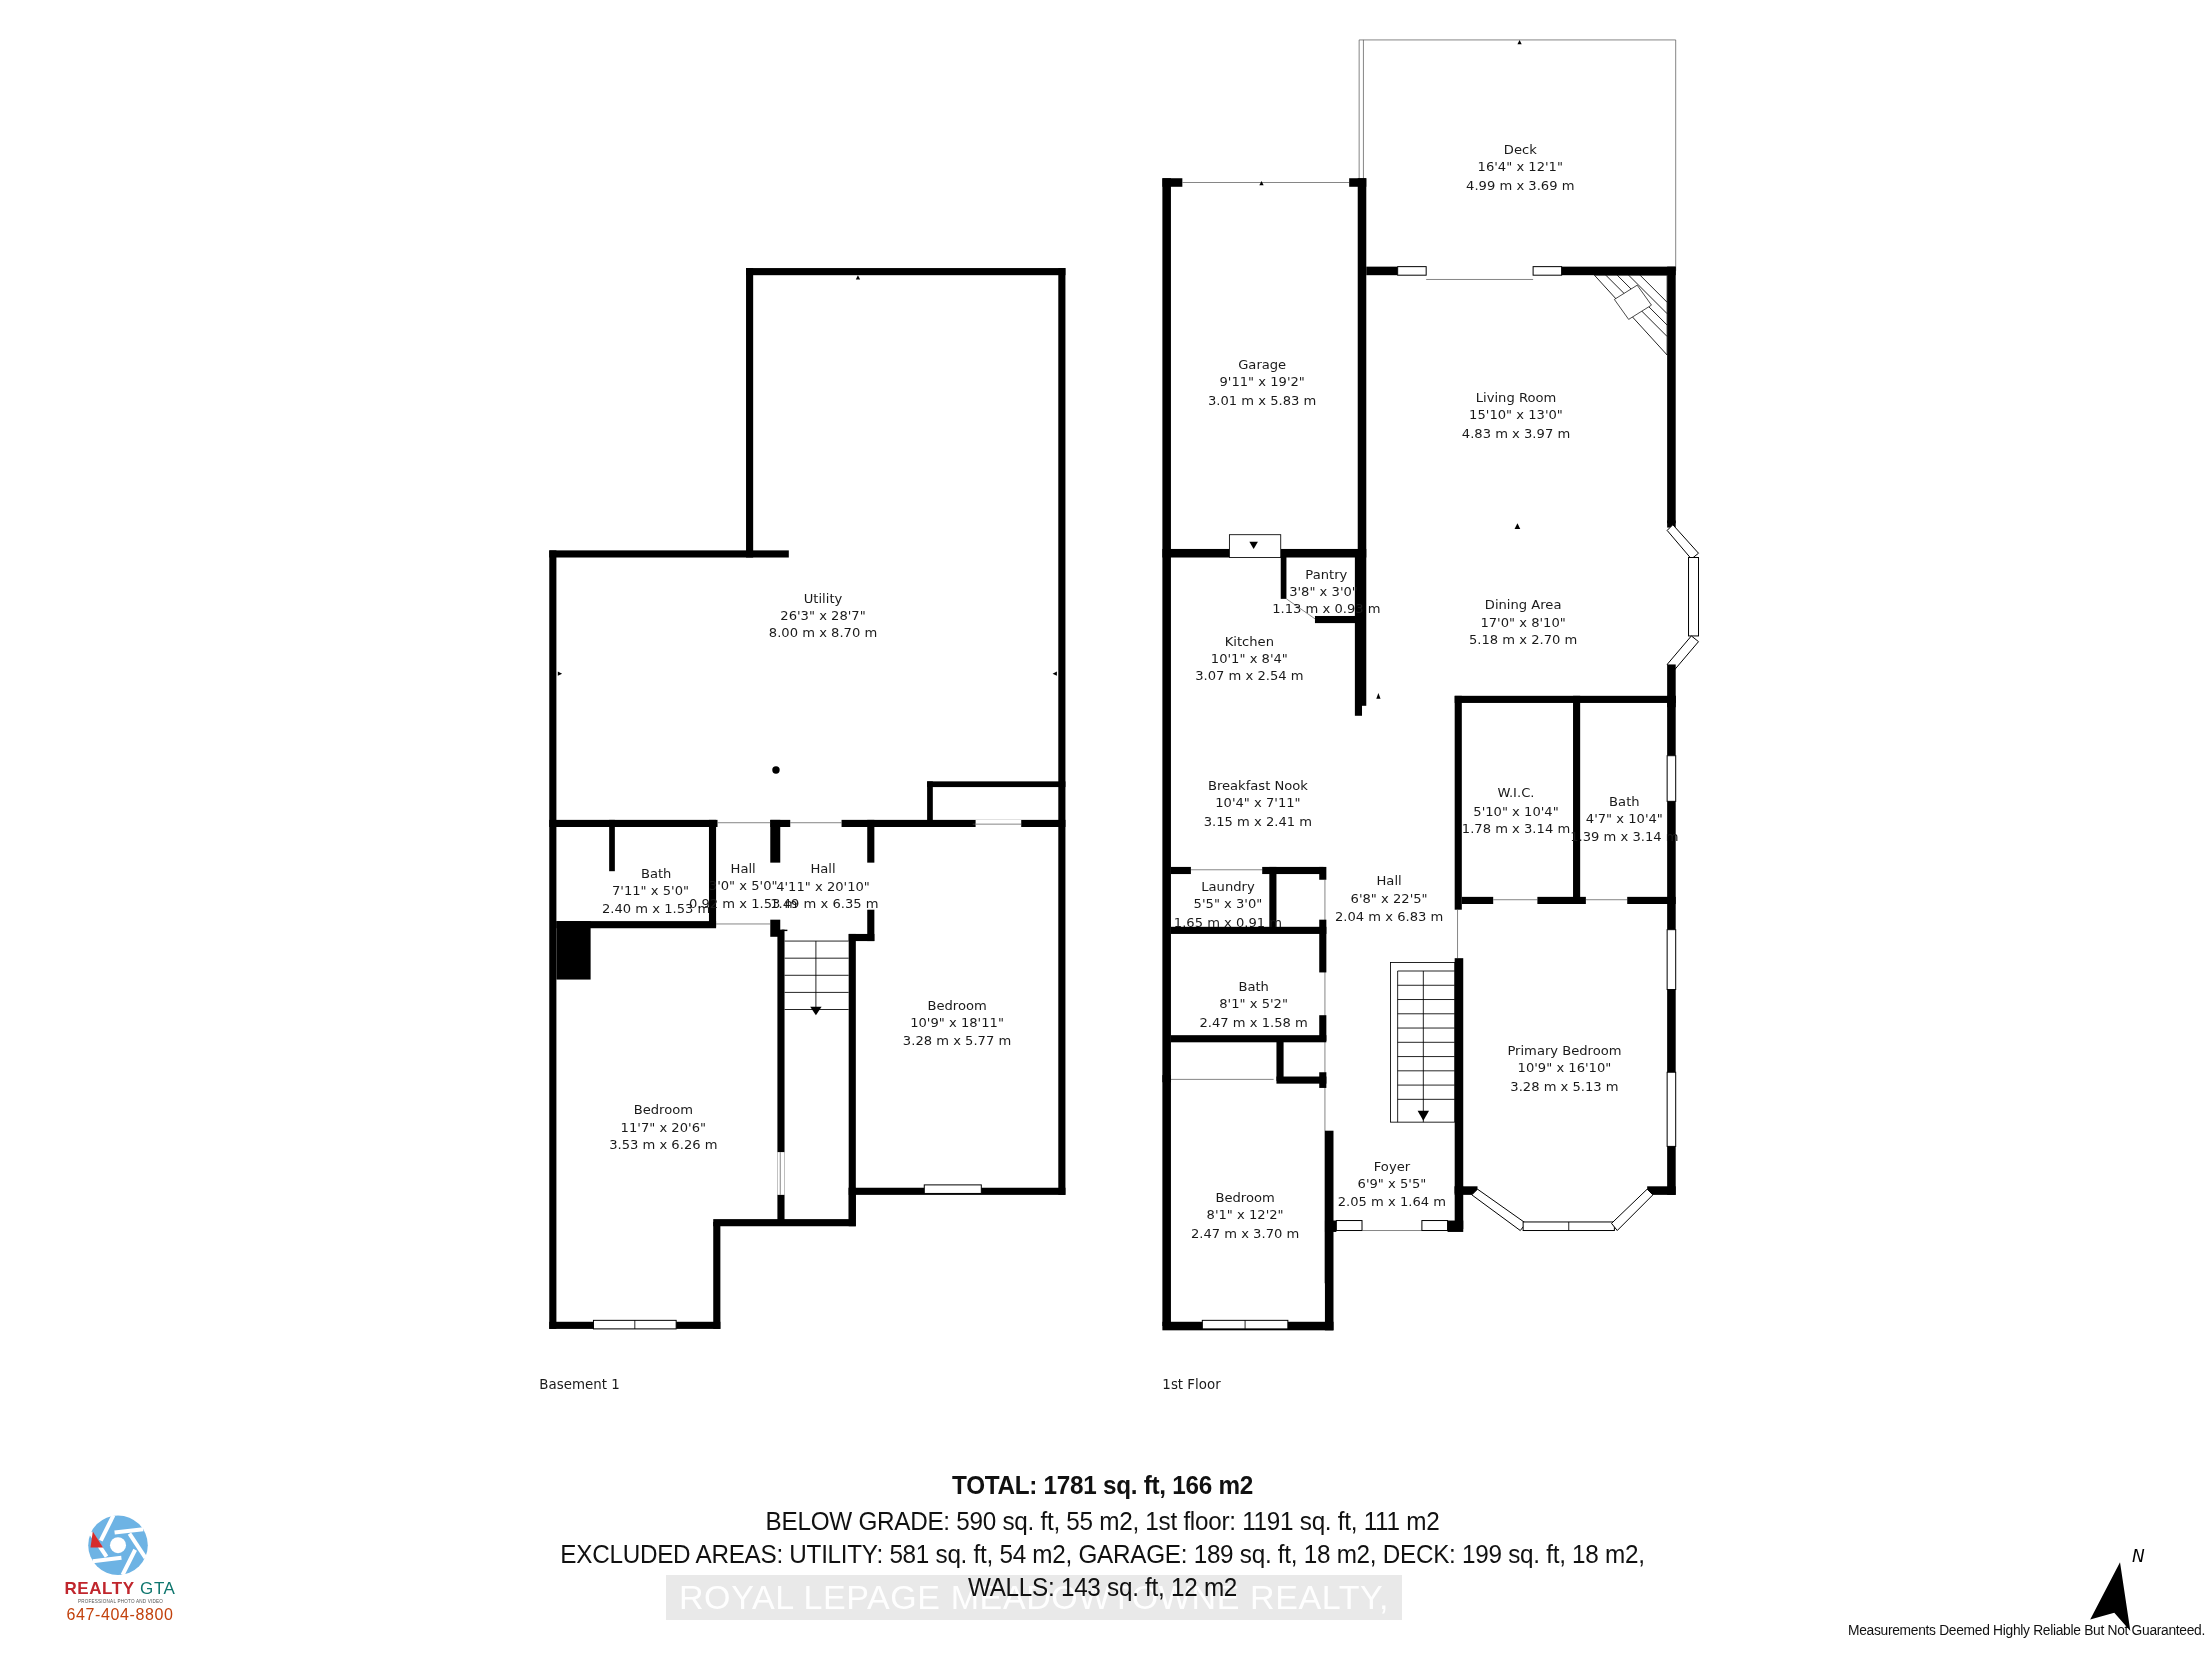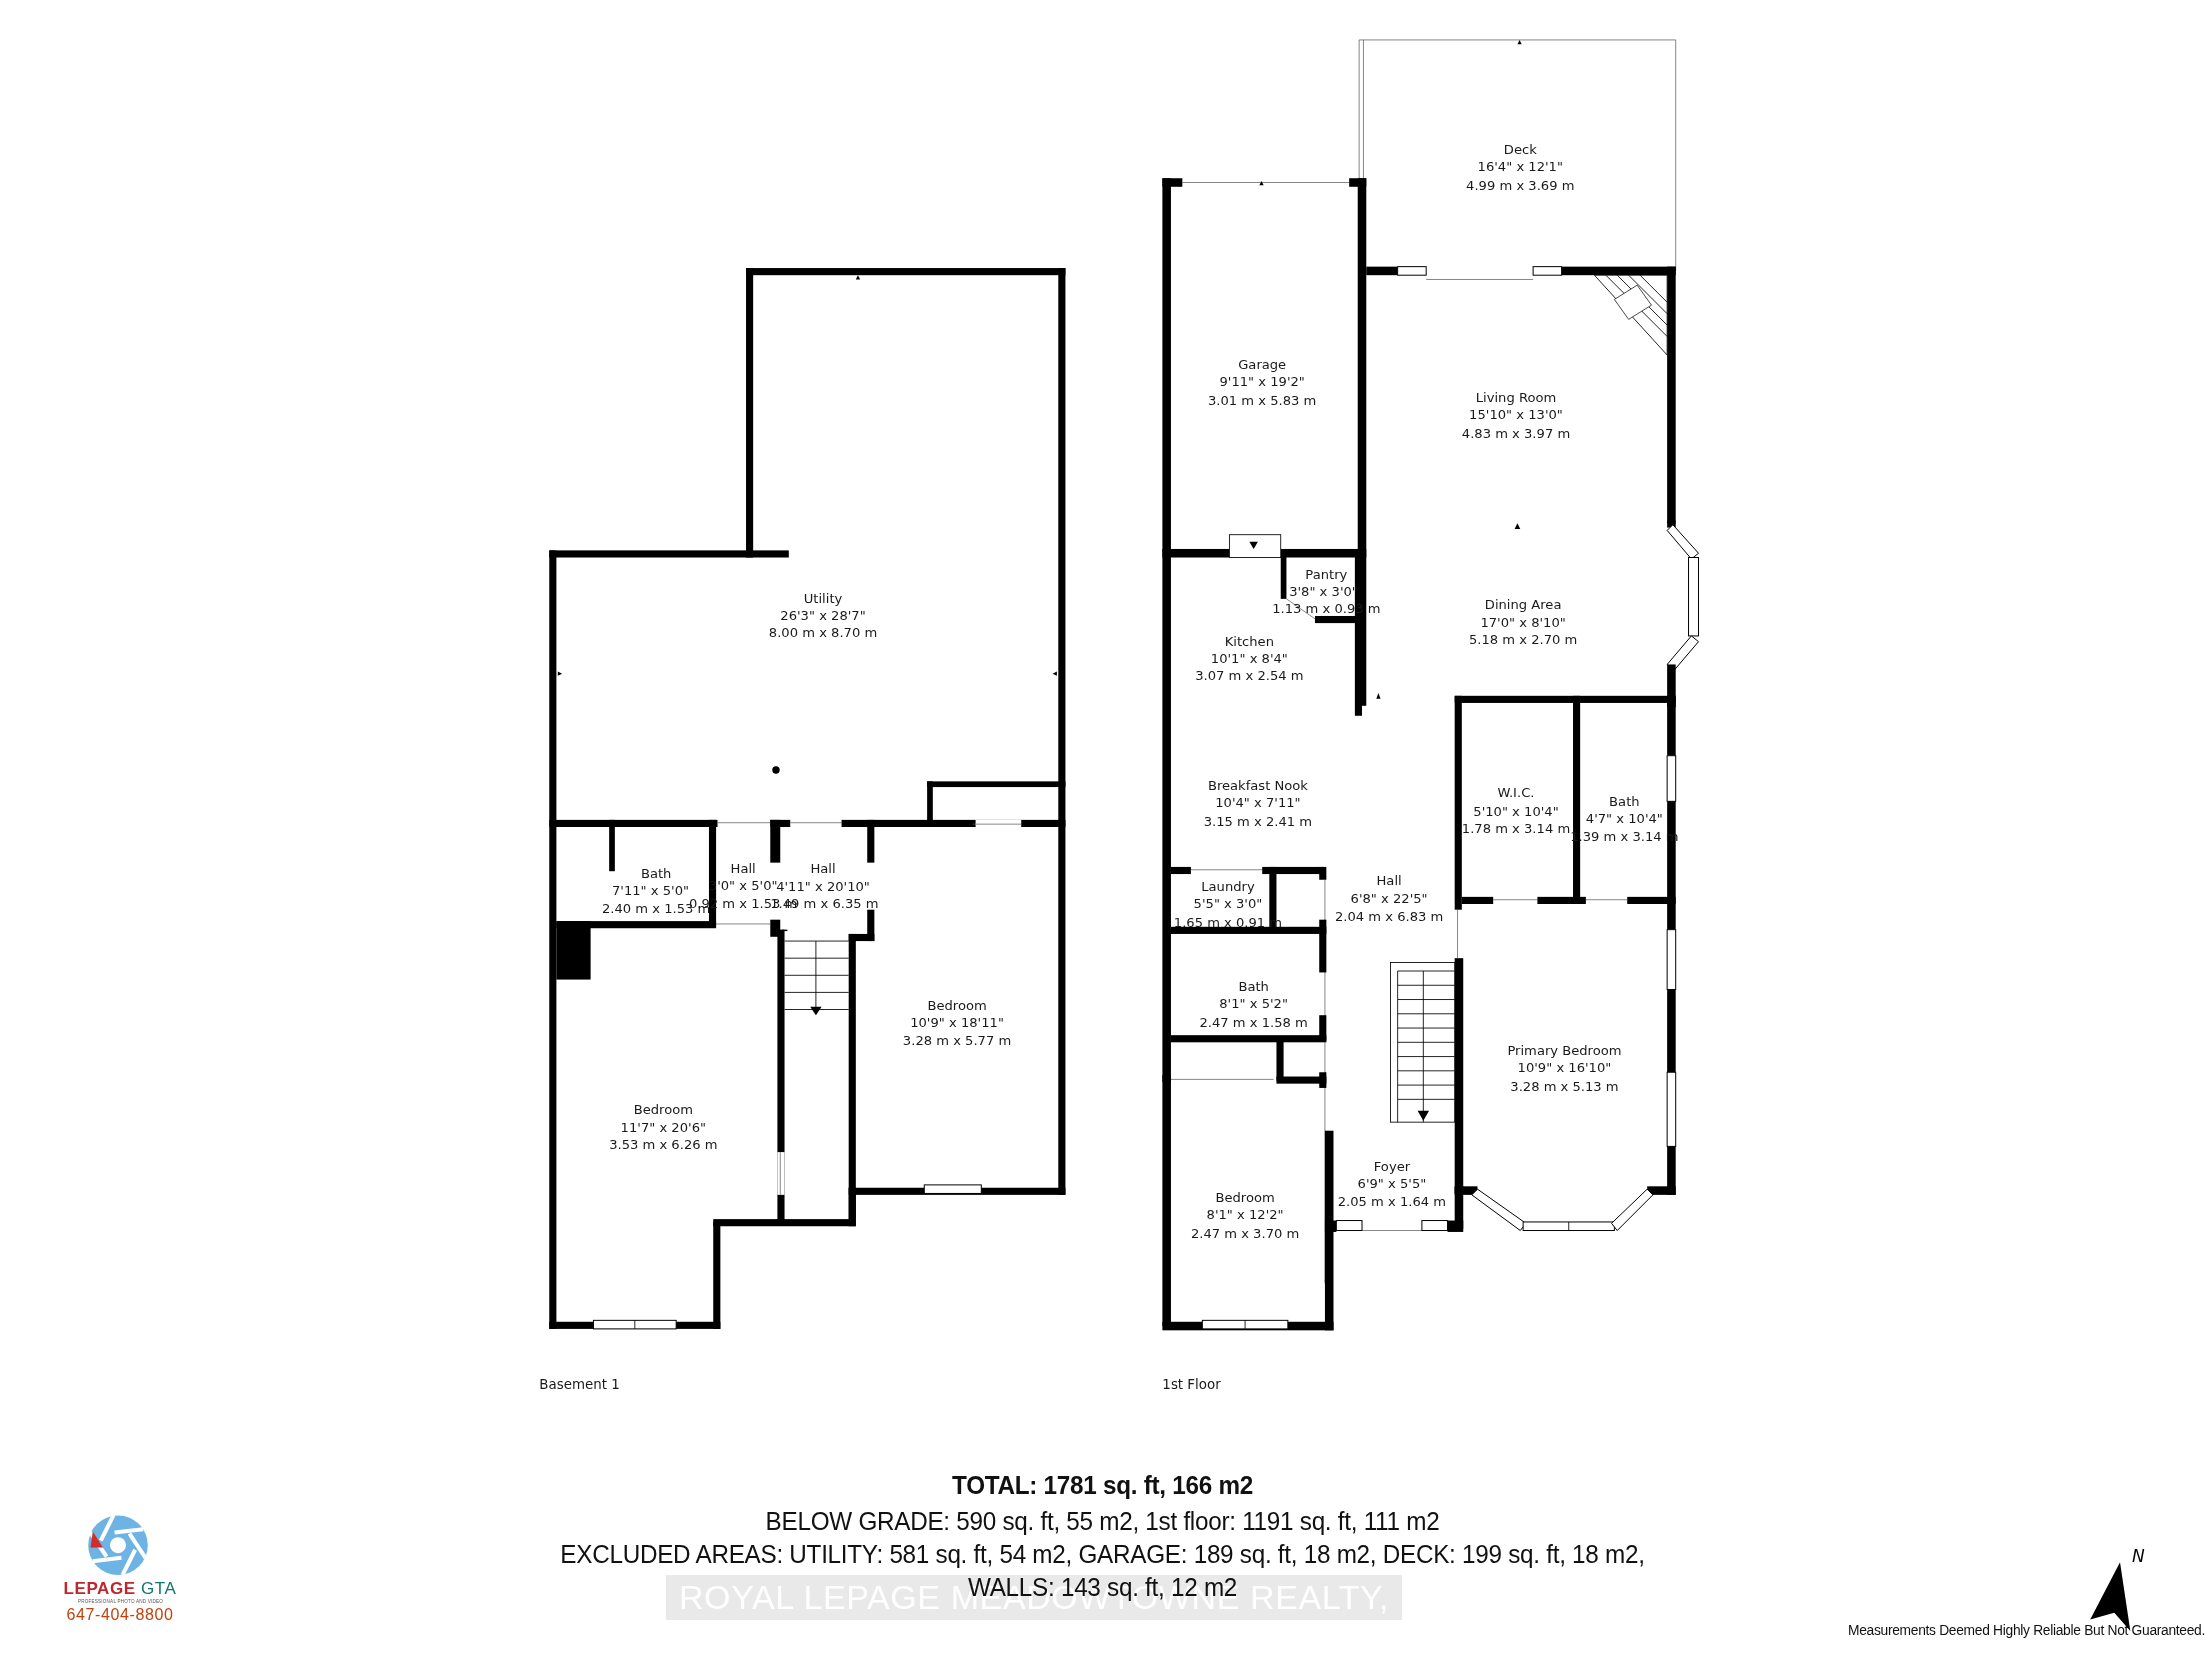--- a/index.html
+++ b/index.html
@@ -337,21 +337,21 @@
       <line x1="48" y1="22" x2="20" y2="-20"></line>
       <line x1="8" y1="52" x2="30" y2="8"></line>
       <line x1="-44" y1="28" x2="6" y2="22"></line>
       <line x1="-48" y1="-22" x2="-20" y2="20"></line>
     </g>
     <polygon points="-44,-24 -26,4 -48,4" fill="#d62b2b"></polygon>
     <circle r="14" fill="#fff"></circle>
   </g>
 </svg>
 <div class="logo-brand">
-  <span class="v">LEPAGE</span>
+  <span class="v">REALTY</span>
   <span class="g">GTA</span>
 </div>
 <div class="logo-tag">PROFESSIONAL PHOTO AND VIDEO</div>
 <div class="logo-phone">647-404-8800</div>
 
 <div class="north-label">N</div>
 <svg class="north" viewBox="0 0 90 150">
   <polygon points="52,30 70,150 42,118 0,130" fill="#000"></polygon>
 </svg>
 

